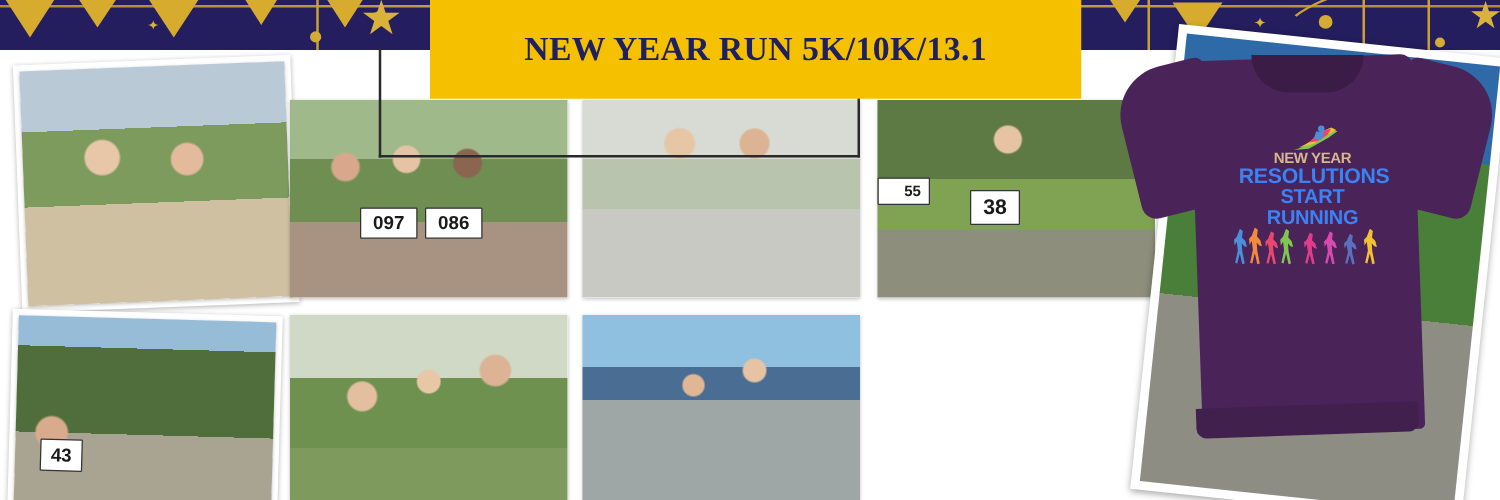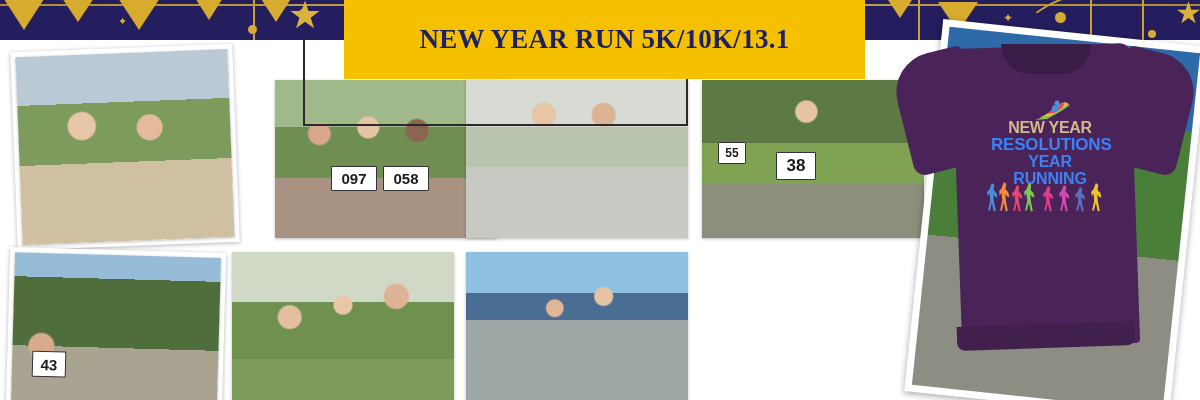--- a/index.html
+++ b/index.html
@@ -94,21 +94,21 @@
   .sl-r{right:6px;border-radius:8px 40px 12px 26px;transform:rotate(14deg);}
   .shirt-collar{position:absolute;left:106px;top:20px;width:90px;height:30px;
                 border-radius:0 0 50px 50px;background:#3b1c47;}
   .shirt-collar:after{content:"";position:absolute;left:7px;top:0;width:76px;height:22px;
                 border-radius:0 0 46px 46px;background:#fdfdfd;opacity:.0;}
   .shirt-hem{position:absolute;left:62px;top:300px;width:178px;height:24px;
              background:#42204e;border-radius:0 0 8px 8px;transform:rotate(-2deg);}
 
   .art{position:absolute;left:96px;top:96px;width:118px;text-align:center;}
   .art .ny{font-family:"Liberation Sans",sans-serif;font-weight:700;
-           color:#d4b78a;font-size:16px;letter-spacing:-.3px;line-height:1;}
+           color:#d4b78a;font-size:12px;letter-spacing:-.3px;line-height:1;}
   .art .ln{font-family:"Liberation Sans",sans-serif;font-weight:700;
            color:#3b82f6;letter-spacing:-.2px;line-height:1.05;}
   .art .l1{font-size:17px;}
   .art .l2{font-size:16px;}
   .runner-top{position:absolute;left:134px;top:76px;width:44px;height:22px;}
   .runrow{position:absolute;left:92px;top:154px;width:128px;height:34px;}
   .runrow i{position:absolute;bottom:0;width:11px;height:28px;display:block;
             clip-path:polygon(44% 0,66% 6%,60% 24%,84% 34%,96% 50%,76% 48%,
                               58% 40%,62% 62%,80% 96%,62% 98%,44% 68%,
                               26% 96%,10% 94%,30% 60%,22% 36%,6% 46%,
@@ -150,29 +150,29 @@
     <div class="gdot" style="left:1148px;top:30px;width:8px;height:8px;"></div>
 
     <div class="swirl" style="left:940px;top:-30px;width:170px;height:70px;transform:rotate(8deg);"></div>
     <div class="swirl" style="left:1020px;top:-14px;width:190px;height:80px;transform:rotate(-6deg);"></div>
   </div>
 
   <div class="pframe" style="left:14px;top:48px;width:212px;height:188px;transform:rotate(-2.2deg);padding:5px;">
     <div class="photo ph-a" style="position:relative;left:0;top:0;width:100%;height:100%;"></div>
   </div>
 
-  <div class="photo ph-b" style="left:232px;top:80px;width:222px;height:158px;margin-left:43px;">
+  <div class="photo ph-b" style="left:232px;top:80px;width:222px;height:158px;">
     <div class="bib" style="left:56px;top:86px;width:44px;height:23px;font-size:15px;">097</div>
-    <div class="bib" style="left:108px;top:86px;width:44px;height:23px;font-size:15px;">058</div>
+    <div class="bib" style="left:108px;top:86px;width:44px;height:23px;font-size:15px;">086</div>
   </div>
 
   <div class="photo ph-c" style="left:466px;top:80px;width:222px;height:158px;"></div>
 
   <div class="photo ph-d" style="left:702px;top:80px;width:222px;height:158px;">
-    <div class="bib" style="left:16px;top:62px;width:26px;height:20px;font-size:12px;">55</div>
+    <div class="bib" style="left:0;top:62px;width:26px;height:20px;font-size:12px;padding-left:14px;">55</div>
     <div class="bib" style="left:74px;top:72px;width:38px;height:26px;font-size:17px;">38</div>
   </div>
 
   <div class="pframe" style="left:8px;top:250px;width:206px;height:150px;transform:rotate(1.6deg);padding:5px;">
     <div class="photo ph-e" style="position:relative;left:0;top:0;width:100%;height:100%;">
       <div class="bib" style="left:20px;top:98px;width:32px;height:24px;font-size:15px;">43</div>
     </div>
   </div>
 
   <div class="photo ph-f" style="left:232px;top:252px;width:222px;height:148px;"></div>
@@ -207,21 +207,21 @@
         <path d="M6 20 C14 18 20 13 26 7 L34 3 L41 5 L34 10 L27 14 L18 19 Z" fill="#7ec850"></path>
         <path d="M10 18 C17 15 23 11 29 5 L36 2 L40 4 L31 9 L22 15 Z" fill="#f2c230"></path>
         <path d="M18 14 C22 10 26 7 31 4 L36 3 L33 8 L25 13 Z" fill="#e8476f"></path>
         <circle cx="28" cy="3" r="2.6" fill="#4a90d9"></circle>
         <path d="M24 5 L30 6 L28 12 L22 11 Z" fill="#4a90d9"></path>
       </svg>
 
       <div class="art">
         <div class="ny">NEW YEAR</div>
         <div class="ln l1">RESOLUTIONS</div>
-        <div class="ln l2">YEAR RUNNING</div>
+        <div class="ln l2">START RUNNING</div>
       </div>
 
       <div class="runrow">
         <i style="left:0px;background:#4a90d9;height:29px;"></i>
         <i style="left:12px;background:#f28c3c;height:30px;"></i>
         <i style="left:25px;background:#e8476f;height:27px;"></i>
         <i style="left:37px;background:#7ec850;height:29px;"></i>
         <i style="left:56px;background:#e23b8a;height:26px;"></i>
         <i style="left:72px;background:#d64ab0;height:27px;"></i>
         <i style="left:88px;background:#5b6fbf;height:25px;"></i>

